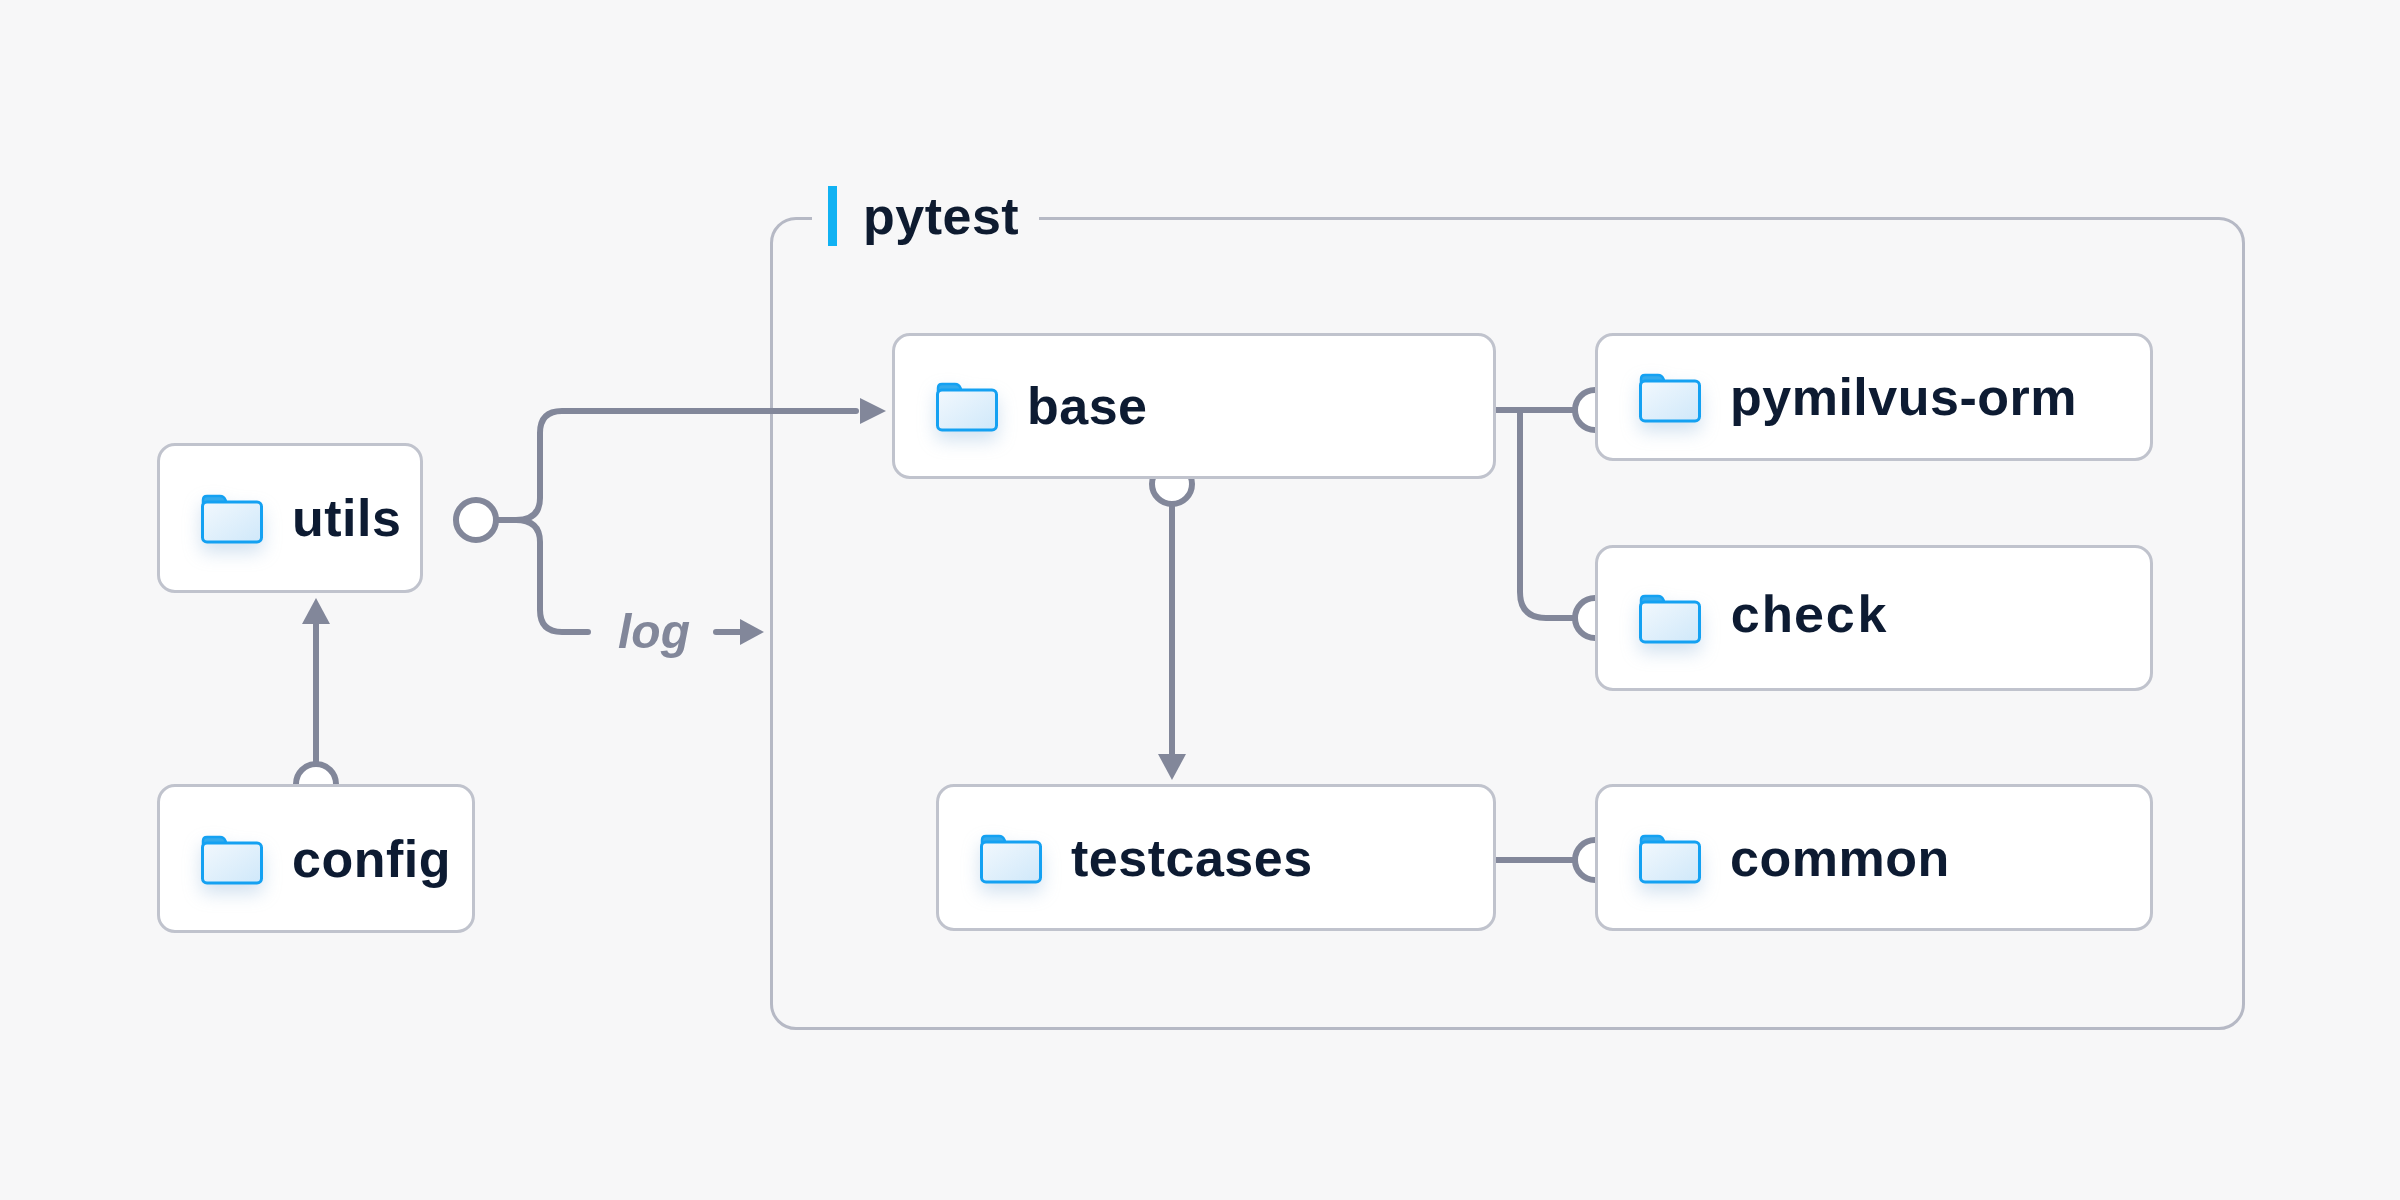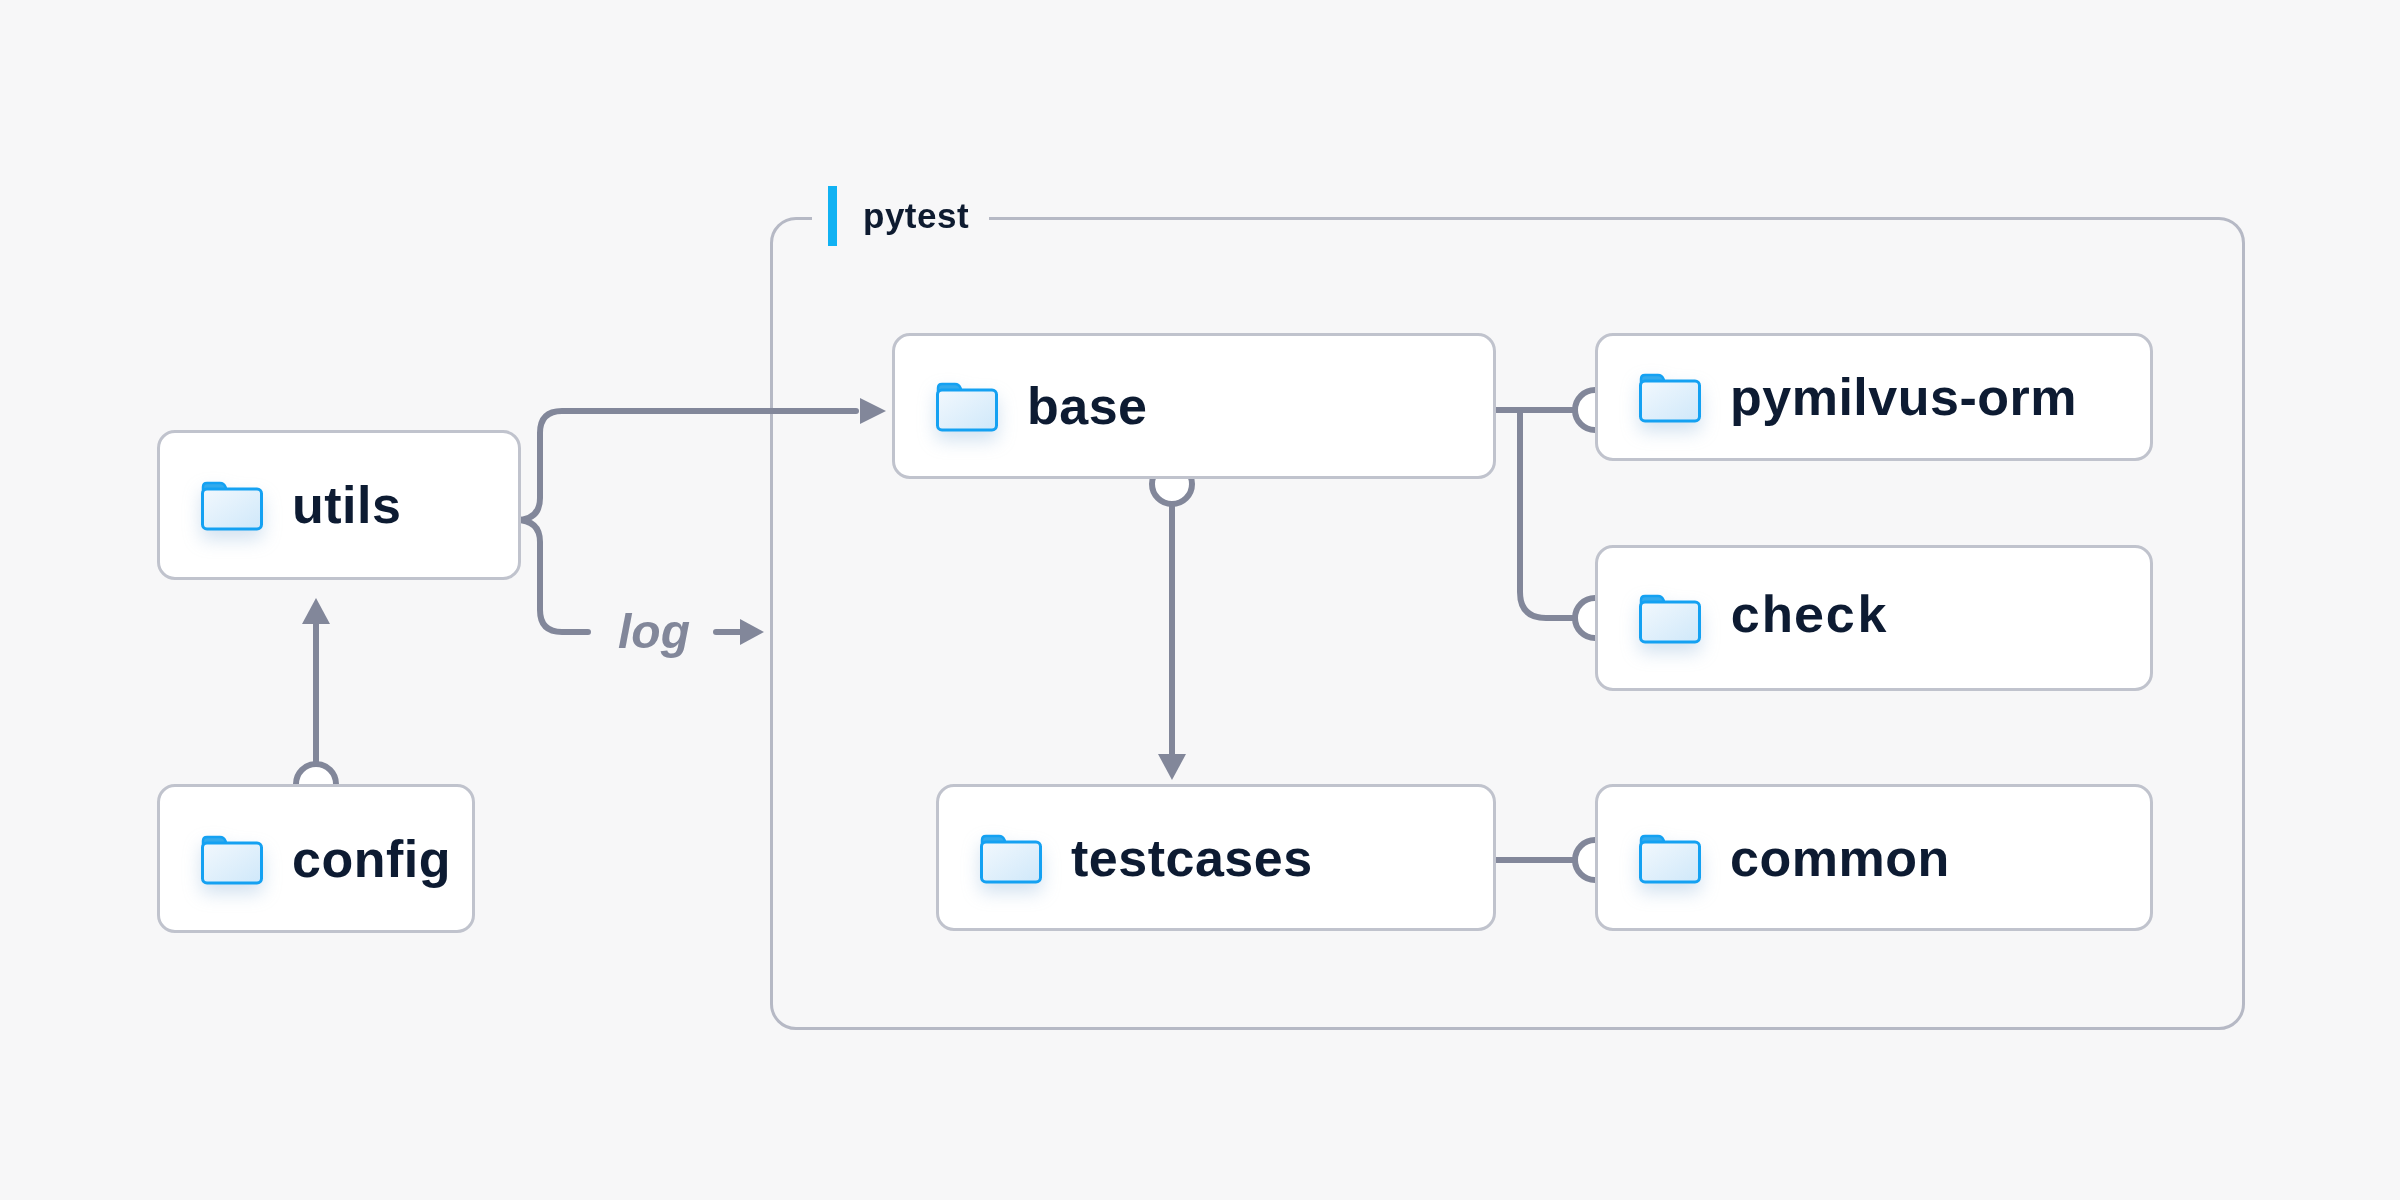--- a/index.html
+++ b/index.html
@@ -11,29 +11,29 @@
   .container-box{
     position:absolute;left:770px;top:217px;width:1475px;height:813px;
     border:3px solid #b6b9c5;border-radius:26px;background:transparent;box-sizing:border-box;
   }
   .container-label{
     position:absolute;left:812px;top:185px;height:62px;
     display:flex;align-items:center;background:#f7f7f8;padding:0 20px 0 16px;gap:26px;
   }
   .container-label .bar{width:9px;height:60px;background:#11b2f3;}
   .container-label .text{
-    font-size:35px;font-weight:700;color:#0e1b30;letter-spacing:.5px;line-height:60px;
+    font-size:52px;font-weight:700;color:#0e1b30;letter-spacing:.5px;line-height:60px;
   }
   .node{
     position:absolute;background:#ffffff;border:3px solid #c0c3cd;border-radius:18px;
     box-sizing:border-box;display:flex;align-items:center;padding-left:40px;gap:28px;
   }
   .node .label{font-size:52px;font-weight:700;color:#0d1b32;letter-spacing:.5px;}
   .node svg{filter:drop-shadow(0 9px 9px rgba(110,160,205,.30));flex:0 0 auto;}
-  .n-utils{left:157px;top:430px;width:364px;height:150px;}
+  .n-utils{left:157px;top:443px;width:266px;height:150px;}
   .n-config{left:157px;top:784px;width:318px;height:149px;}
   .n-base{left:892px;top:333px;width:604px;height:146px;}
   .n-testcases{left:892px;top:784px;width:560px;height:147px;margin-left:44px;}
   .n-pymilvus{left:1595px;top:333px;width:558px;height:128px;}
   .n-check{left:1595px;top:545px;width:558px;height:146px;font-family:Liberation Mono, monospace;}
   .n-common{left:1595px;top:784px;width:558px;height:147px;}
   .log-label{
     position:absolute;left:604px;top:602px;width:100px;text-align:center;
     font-size:48px;font-weight:700;color:#82879a;line-height:60px;font-style:italic;
   }

